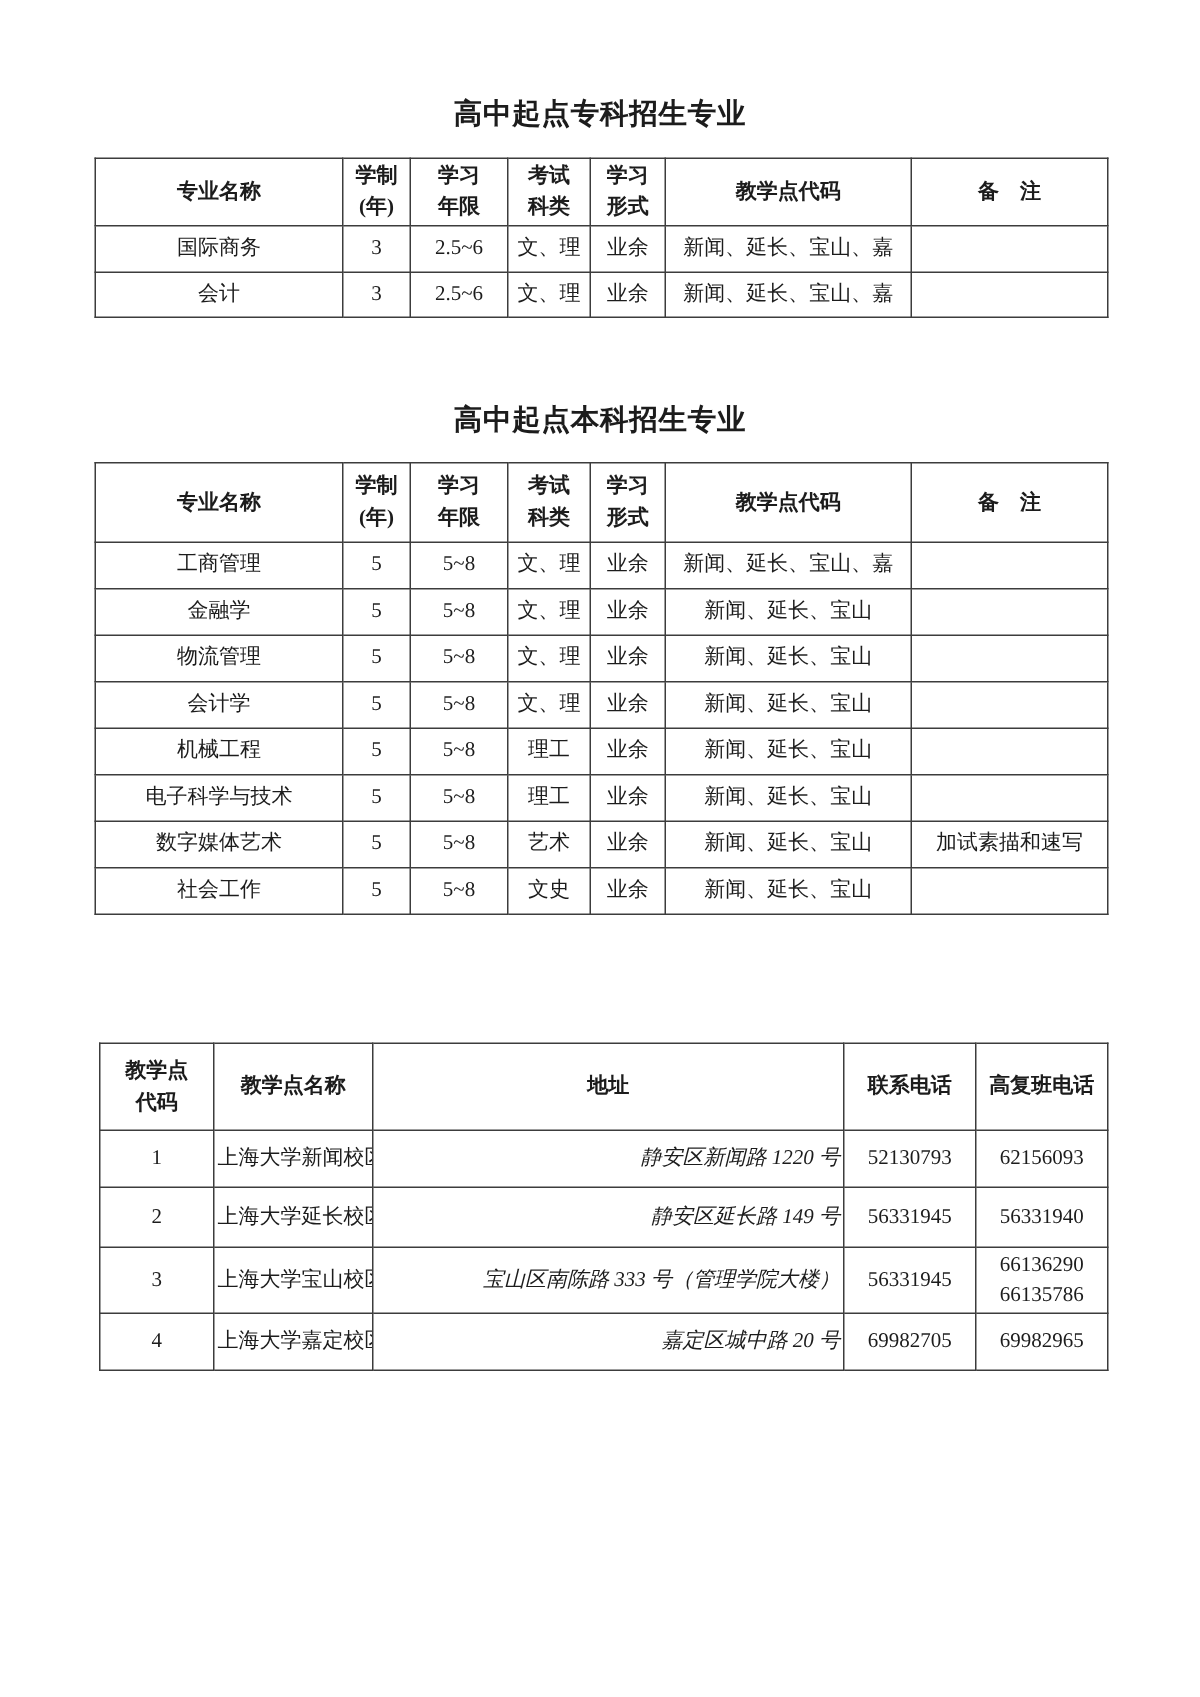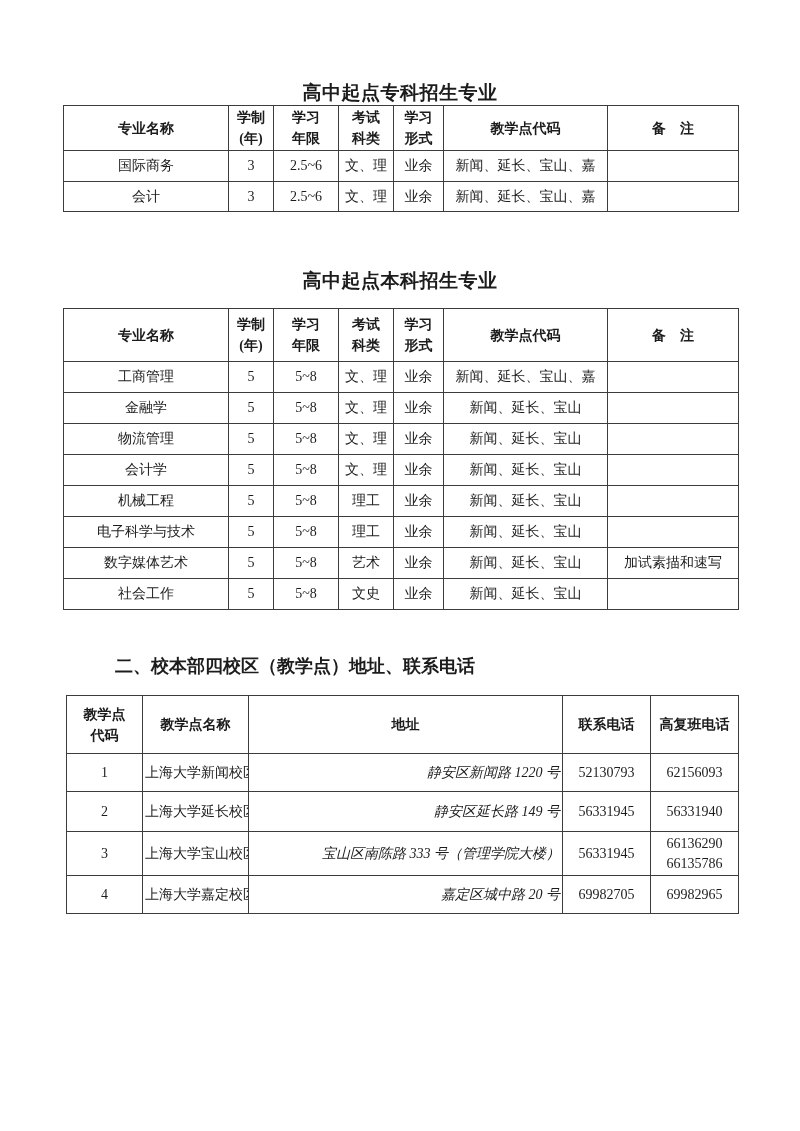--- a/index.html
+++ b/index.html
@@ -7,21 +7,21 @@
   .page {
     position:relative; width:800px; height:1131px; margin:0 auto;
     background:#ffffff; color:#1c1c1c; overflow:hidden;
     font-family:"Liberation Serif","DejaVu Serif",serif;
   }
   .doc-title {
     position:absolute; left:0; width:100%; text-align:center;
     font-family:"Liberation Sans","DejaVu Sans",sans-serif;
     font-weight:bold; font-size:19px; line-height:26px; letter-spacing:0.5px;
   }
-  #t1-title { top:80px; }
+  #t1-title { top:64px; }
   #t2-title { top:268px; }
   .section-heading {
     position:absolute; left:115px; top:654px;
     font-weight:bold; font-size:18px; line-height:24px;
   }
   table {
     position:absolute; border-collapse:collapse; table-layout:fixed;
     background:#ffffff;
     border-radius:30px;
   }
@@ -194,21 +194,20 @@
       <td>5</td>
       <td>5~8</td>
       <td>文史</td>
       <td>业余</td>
       <td>新闻、延长、宝山</td>
       <td></td>
     </tr>
   </tbody>
     </table>
 
-  <div class="section-heading">二、校本部四校区（教学点）地址、联系电话</div>
 
   <table id="table3">
     <colgroup>
       <col style="width:76px">
         <col style="width:106px">
         <col style="width:314px">
       <col style="width:88px">
         <col style="width:88px">
     </colgroup>
     <tbody>

